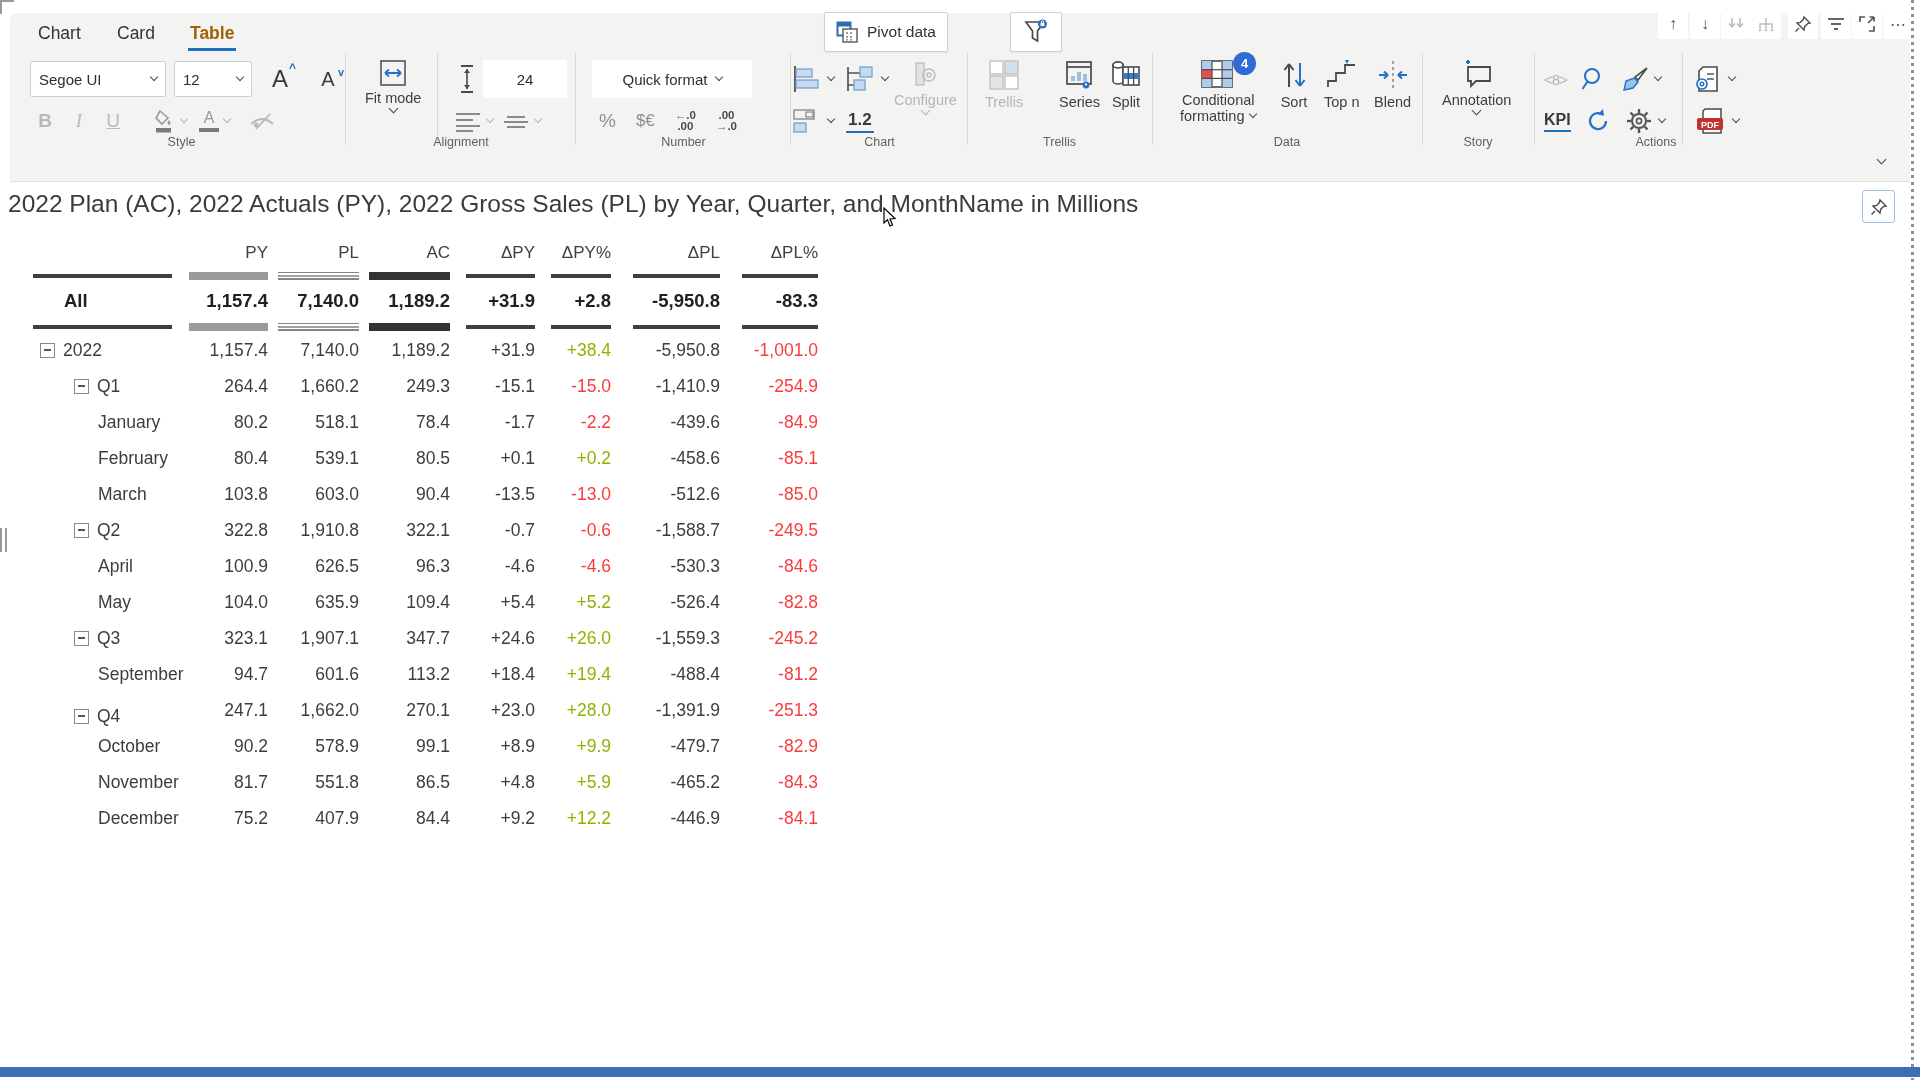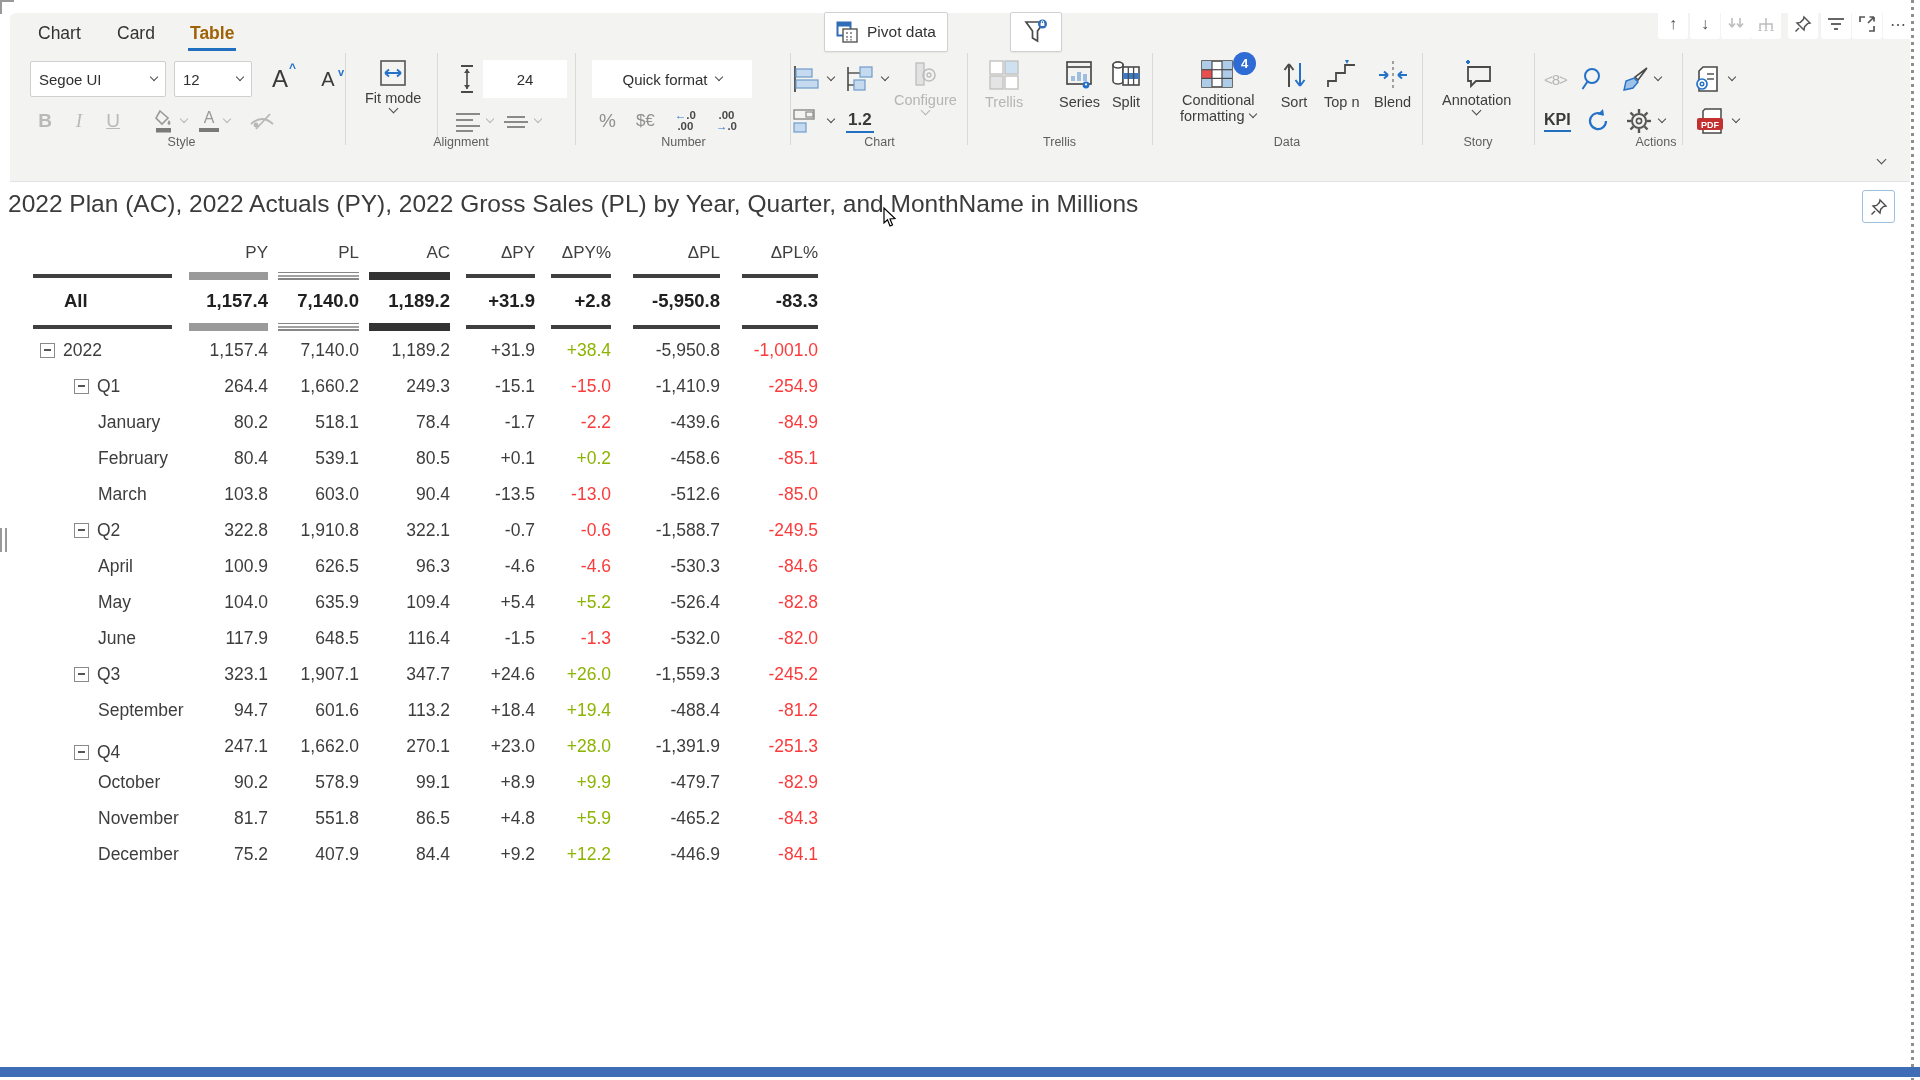--- a/index.html
+++ b/index.html
@@ -631,32 +631,20 @@
       </div>
       <div class="cell num">104.0</div>
       <div class="cell num">635.9</div>
       <div class="cell num">109.4</div>
       <div class="cell num">+5.4</div>
       <div class="cell num" style="color: rgb(140, 180, 0);">+5.2</div>
       <div class="cell num">-526.4</div>
       <div class="cell num" style="color: rgb(251, 59, 59);">-82.8</div>
     </div>
     <div class="trow">
-      <div class="cell lbl" style="padding-left: 65px;">
-        <span>June</span>
-      </div>
-      <div class="cell num">117.9</div>
-      <div class="cell num">648.5</div>
-      <div class="cell num">116.4</div>
-      <div class="cell num">-1.5</div>
-      <div class="cell num" style="color: rgb(251, 59, 59);">-1.3</div>
-      <div class="cell num">-532.0</div>
-      <div class="cell num" style="color: rgb(251, 59, 59);">-82.0</div>
-    </div>
-    <div class="trow">
       <div class="cell lbl" style="padding-left: 41px;">
         <div class="expbox"></div>
         <span>Q3</span>
       </div>
       <div class="cell num">323.1</div>
       <div class="cell num">1,907.1</div>
       <div class="cell num">347.7</div>
       <div class="cell num">+24.6</div>
       <div class="cell num" style="color: rgb(140, 180, 0);">+26.0</div>
       <div class="cell num">-1,559.3</div>

